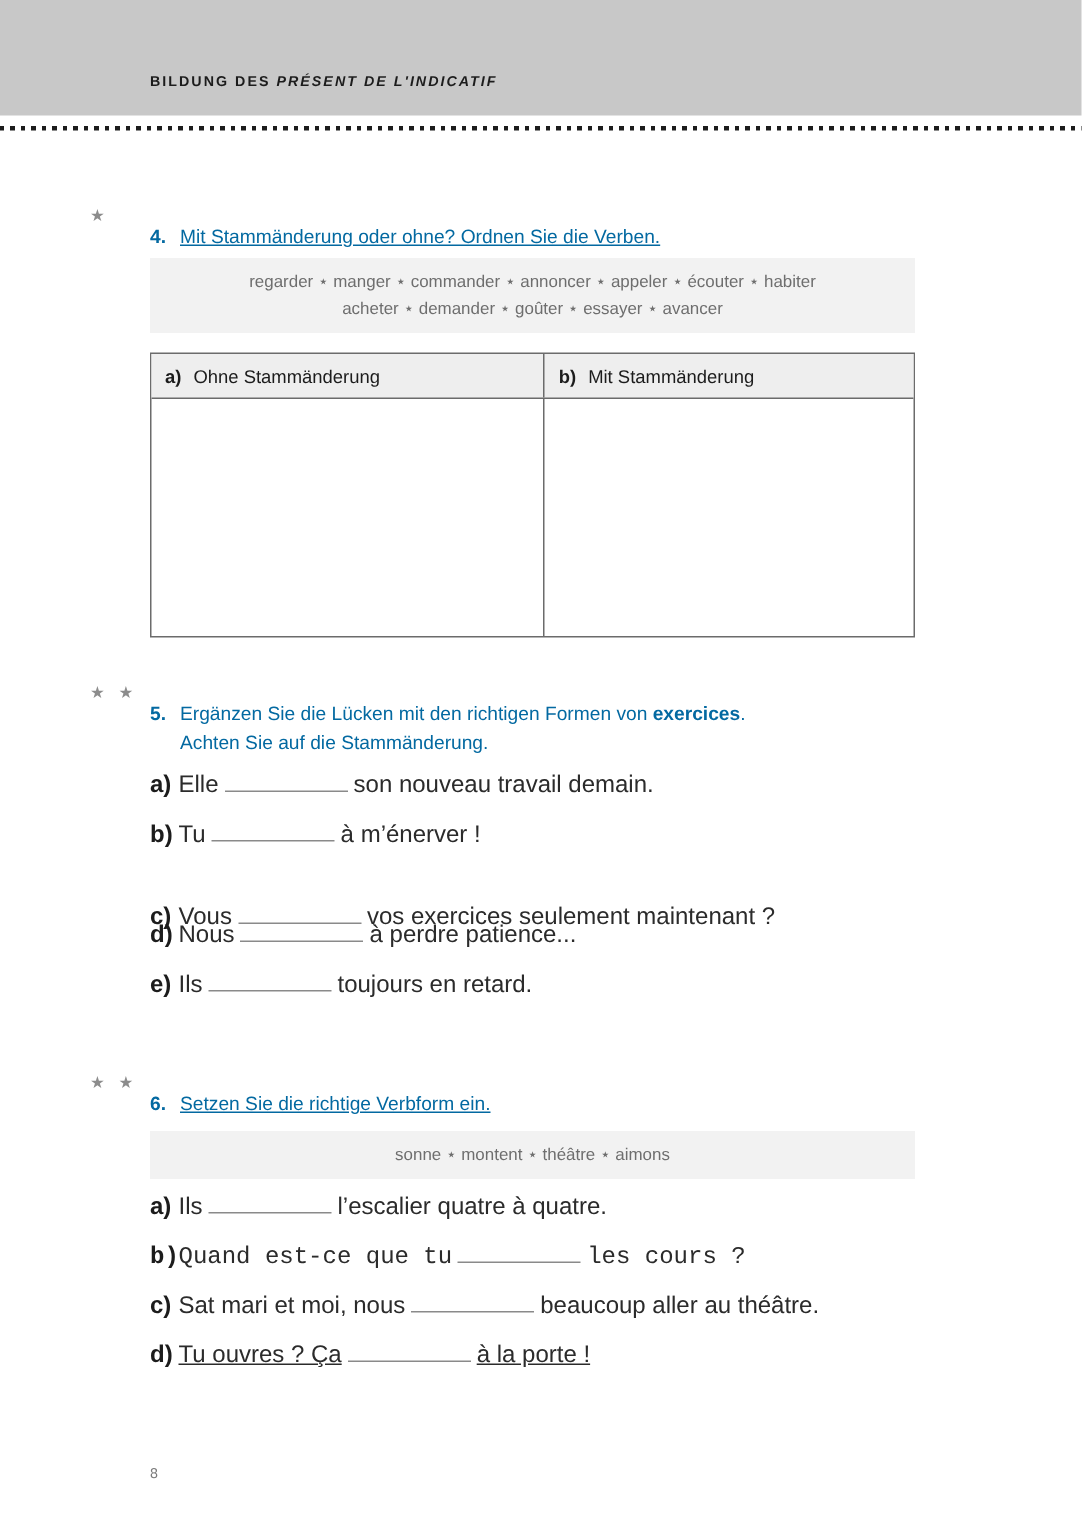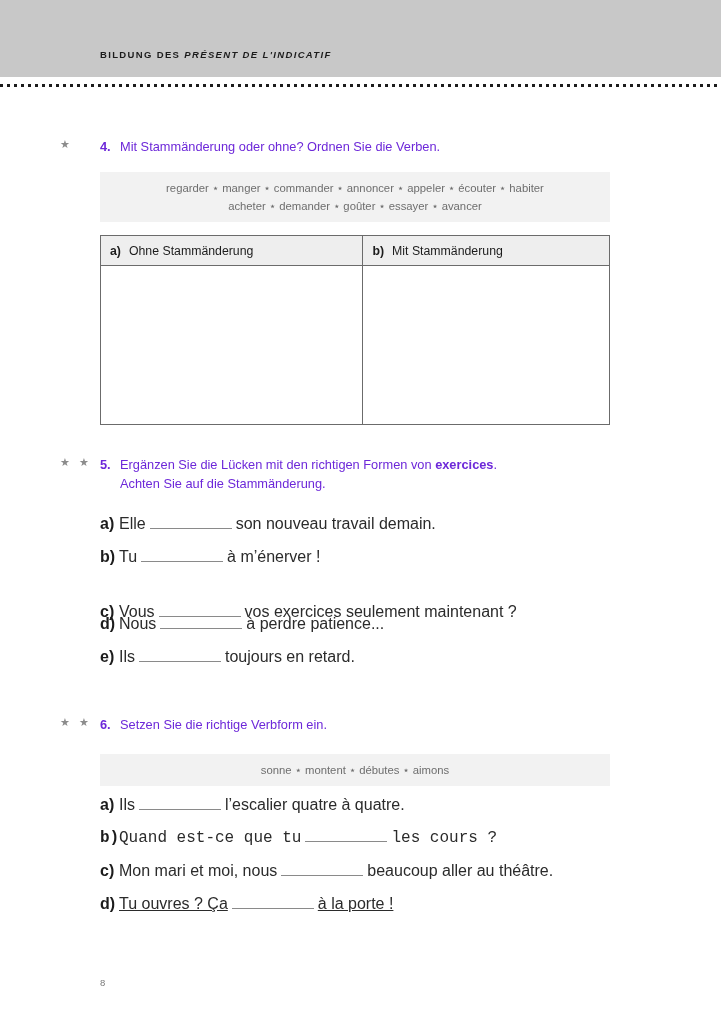--- a/index.html
+++ b/index.html
@@ -75,25 +75,26 @@
     font-size: 11px;
     color: #8c8c8c;
     letter-spacing: 3px;
     line-height: 16px;
     white-space: nowrap;
   }
 
   .ex-head {
     position: absolute;
     left: 100px;
-    top: 1px;
+    top: 12px;
     width: 520px;
     font-size: 12.8px;
     line-height: 19px;
-    color: #6d28d9;
+    color: #0369a1;
+    text-decoration: underline;
   }
   .ex-num {
     font-weight: bold;
     display: inline-block;
     width: 20px;
   }
   .ex-head-text {
     display: inline;
   }
   .ex-head-body {
@@ -243,31 +244,31 @@
   </div>
 
   <div class="exercise" style="top:714px;">
     <div class="stars">★ ★</div>
     <div class="ex-head">
       <span class="ex-num">6.</span><span class="ex-head-text">Setzen Sie die richtige Verbform ein.</span>
     </div>
   </div>
 
   <div class="wordbank" style="top:754px; width:510px;">
-    <div>sonne ⋆ montent ⋆ débutes ⋆ aimons</div>
+    <div>sonne ⋆ montent ⋆ théâtre ⋆ aimons</div>
   </div>
 
   <div class="item" style="top:796px;">
     <span class="item-letter">a)</span><span>Ils</span><span class="blank" style="width:82px;"></span><span>l’escalier quatre à quatre.</span>
   </div>
   <div class="item" style="top:829px;font-family:Liberation Mono, monospace;">
     <span class="item-letter">b)</span><span>Quand est-ce que tu</span><span class="blank" style="width:82px;"></span><span>les cours ?</span>
   </div>
   <div class="item" style="top:862px;">
-    <span class="item-letter">c)</span><span>Mon mari et moi, nous</span><span class="blank" style="width:82px;"></span><span>beaucoup aller au théâtre.</span>
+    <span class="item-letter">c)</span><span>Sat mari et moi, nous</span><span class="blank" style="width:82px;"></span><span>beaucoup aller au théâtre.</span>
   </div>
   <div class="item" style="top:895px;text-decoration:underline;">
     <span class="item-letter">d)</span><span>Tu ouvres ? Ça</span><span class="blank" style="width:82px;"></span><span>à la porte !</span>
   </div>
 
   <div class="page-number">8</div>
 
 </div>
 
 </body></html>

